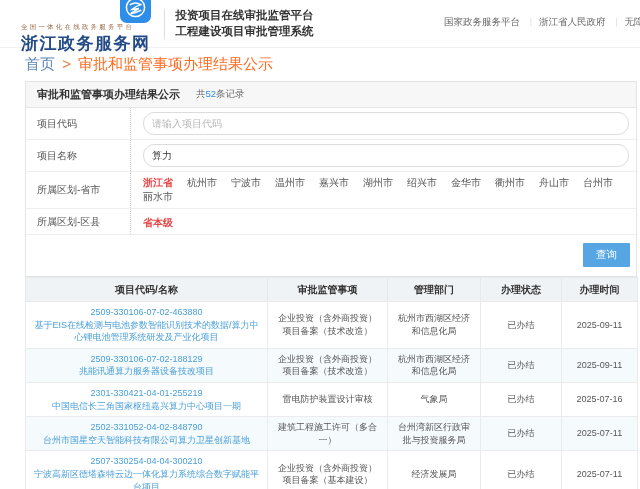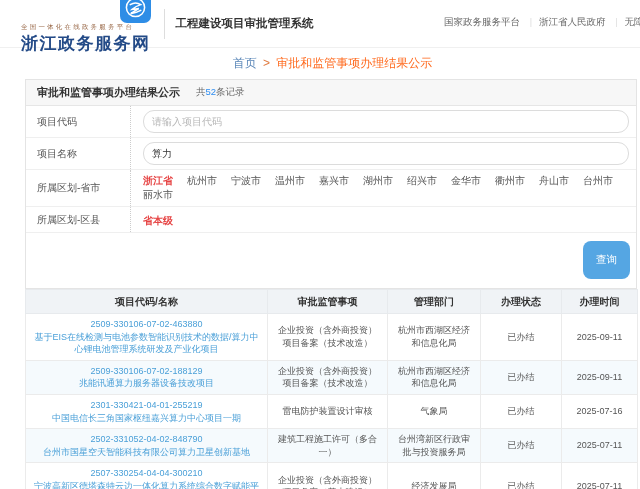--- a/index.html
+++ b/index.html
@@ -16,21 +16,21 @@
   .logo-small { font-size:6.5px; color:#9a6a4a; letter-spacing:2.2px; white-space:nowrap; }
   .logo-brand { font-size:17px; font-weight:bold; color:#234a87; letter-spacing:1.5px; white-space:nowrap; }
   .hdr-divider { width:1px; height:30px; background:#ddd; margin:0 11px 0 13px; }
   .platform { line-height:1.35; }
   .platform div { font-size:11.5px; font-weight:bold; color:#333; white-space:nowrap; }
   .toplinks { position:absolute; left:444px; top:16px; white-space:nowrap; font-size:9.5px; }
   .toplinks a { color:#666; text-decoration:none; cursor:pointer; }
   .toplinks a + a::before { content:"|"; color:#ddd; margin:0 7px; font-size:9px; }
 
   
-  .crumb { margin:7px 0 0 25px; font-size:12px; color:#999;text-align:center; }
+  .crumb { margin:7px 0 0 25px; font-size:15px; color:#999; }
   .crumb .home { color:#5b87b8; cursor:pointer; }
   .crumb .sep { margin:0 3px; color:#e07a3f; }
   .crumb .cur { color:#ff6a1e; }
 
   
   .panel { width:612px; margin:7px 0 0 25px; border:1px solid #e4e4e4; background:#fff; }
   .panel-hd { height:26px; background:#f7f7f7; border-bottom:1px solid #e6e6e6;
     display:flex; align-items:center; padding-left:11px; }
   .panel-title { font-size:11px; font-weight:bold; color:#333; }
   .panel-count { font-size:9.5px; color:#666; margin-left:16px; }
@@ -43,22 +43,22 @@
     border-right:1px dotted #ccc; }
   .frow .fld { flex:1; padding:4px 7px 4px 12px; }
   .inp { width:100%; height:23px; border:1px solid #dcdcdc; border-radius:11px;
     padding:0 8px; font-size:10px; color:#333; outline:none;
     font-family:"Liberation Sans","DejaVu Sans",sans-serif; }
   .inp::placeholder { color:#b8b8b8; }
   .opts { display:flex; flex-wrap:wrap; }
   .opt { font-size:10px; color:#555; margin-right:14px; cursor:pointer; text-decoration:none; }
   .opt.active { color:#e64545; font-weight:bold; }
   .btnrow { display:flex; justify-content:flex-end; padding:8px 6px 9px 0; }
-  .btn-query { background:#55a6e3; color:#fff; font-size:10.5px; border:none; border-radius:8px;
-    padding:12px 13px; cursor:pointer; font-family:"Liberation Sans","DejaVu Sans",sans-serif; }
+  .btn-query { background:#55a6e3; color:#fff; font-size:10.5px; border:none; border-radius:1px;
+    padding:5px 13px; cursor:pointer; font-family:"Liberation Sans","DejaVu Sans",sans-serif; }
 
   
   table.results { width:612px; margin-left:25px; border-collapse:collapse; table-layout:fixed; margin-top:0; }
   .results th { background:#f0f3f6; border:1px solid #e7eaed; border-top:1px solid #e7eaed;
     font-size:10px; color:#333; font-weight:bold; height:24px; text-align:center; }
   .results td { border:1px solid #ebebeb; font-size:9px; color:#555; text-align:center;
     padding:4px 6px; line-height:1.4; vertical-align:middle; }
   .results td.c1 { text-align:center; padding:4px 8px; }
   .results tbody tr:nth-child(even) td { background:#f5fafd; }
   .results a.code, .results a.pname { display:block; color:#4ba0d8; text-decoration:none; cursor:pointer; }
@@ -75,20 +75,21 @@
         <path d="M6.5 9 Q12 5.5 17.5 9 Q12.5 10.5 8.5 14 L15.5 13 Q11 15.5 7 18.5 Q13 17.5 17.5 15" fill="none" stroke="#ffffff" stroke-width="1.6" stroke-linecap="round"></path>
       </svg>
     </div>
     <div class="logo-txt">
       <div class="logo-small">全国一体化在线政务服务平台</div>
       <div class="logo-brand">浙江政务服务网</div>
     </div>
   </div>
   <div class="hdr-divider"></div>
   <div class="platform">
+    <div>投资项目在线审批监管平台</div>
     <div>工程建设项目审批管理系统</div>
   </div>
   <div class="toplinks">
     
   
       <a>国家政务服务平台</a>
     
       <a>浙江省人民政府</a>
     
       <a>无障碍</a>

